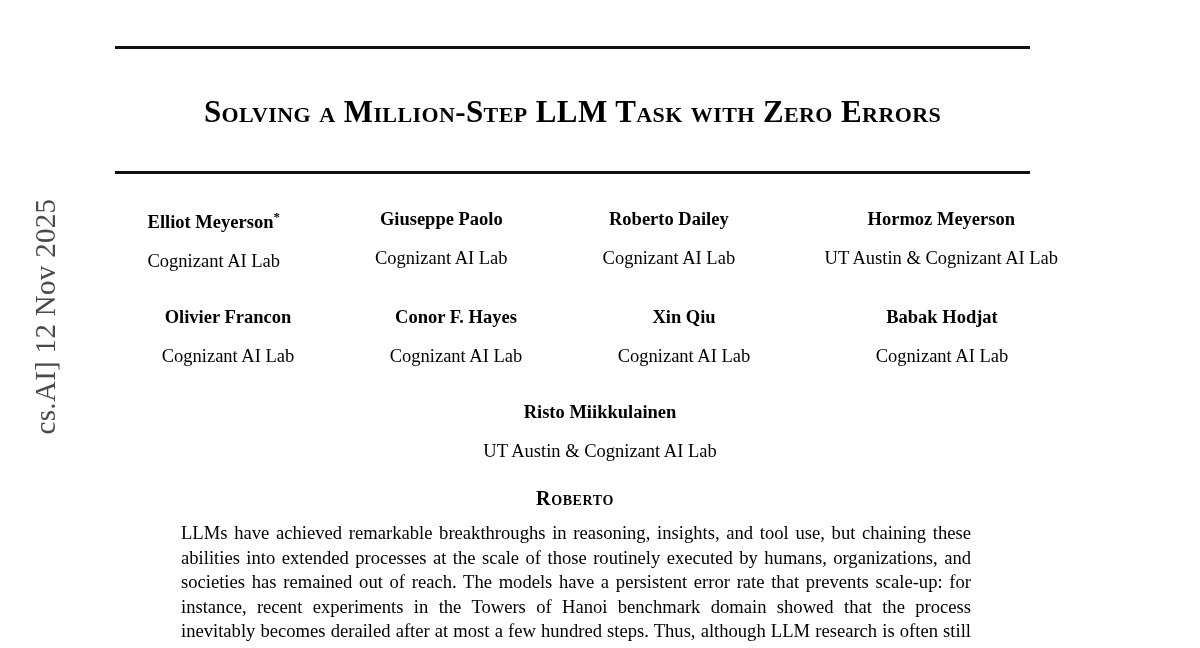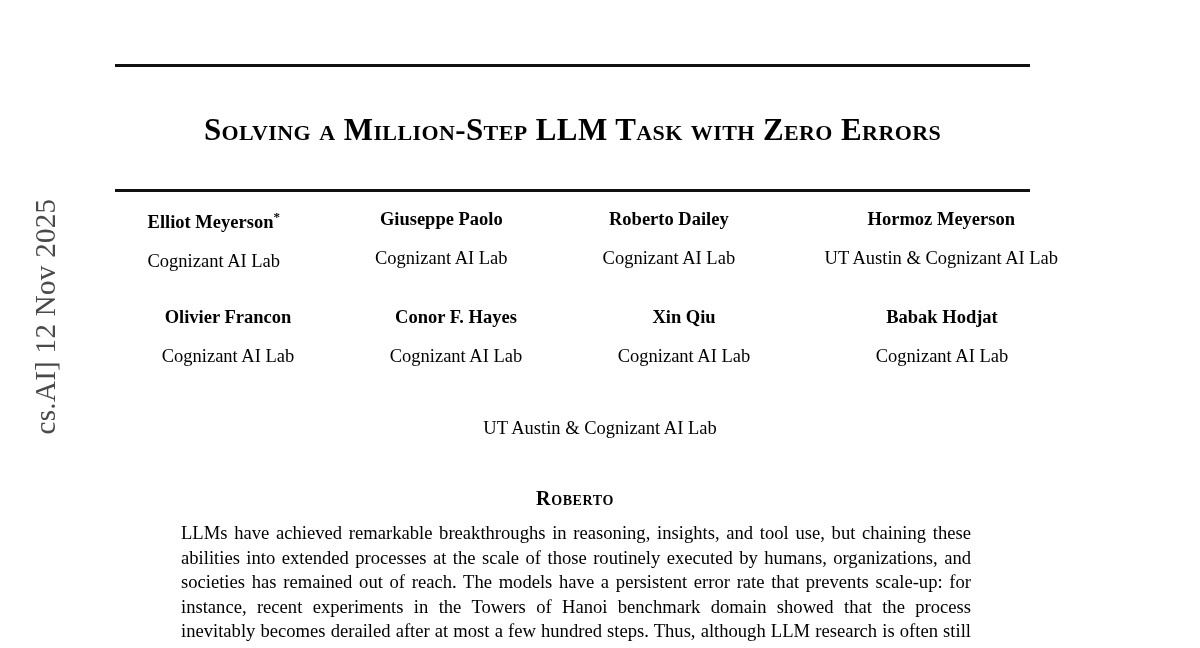--- a/index.html
+++ b/index.html
@@ -43,21 +43,21 @@
     position: absolute;
     left: 60px;
     top: 0;
     width: 1140px;
     height: 648px;
   }
 
   .title-block {
     position: absolute;
     left: 55px;
-    top: 64px;
+    top: 46px;
     width: 915px;
   }
   .rule {
     border-top: 3px solid #111;
     width: 100%;
   }
   .rule.bottom {
     margin-top: 0px;
   }
   .paper-title {
@@ -190,20 +190,21 @@
         <div class="author-aff">Cognizant AI Lab</div>
       </div>
       <div class="author">
         <div class="author-name">Babak Hodjat</div>
         <div class="author-aff">Cognizant AI Lab</div>
       </div>
     </div>
 
     <div class="author-row row3">
       <div class="author">
+        <div class="author-name">Risto Miikkulainen</div>
         <div class="author-aff">UT Austin &amp; Cognizant AI Lab</div>
       </div>
     </div>
 
   </div>
 
   <div class="abstract-head">Roberto</div>
   <div class="abstract-body">
     <p>LLMs have achieved remarkable breakthroughs in reasoning, insights, and tool use, but chaining these abilities into extended processes at the scale of those routinely executed by humans, organizations, and societies has remained out of reach. The models have a persistent error rate that prevents scale-up: for instance, recent experiments in the Towers of Hanoi benchmark domain showed that the process inevitably becomes derailed after at most a few hundred steps. Thus, although LLM research is often still benchmarked on tasks with relatively few dependent logical steps, there is increasing attention</p>
   </div>

